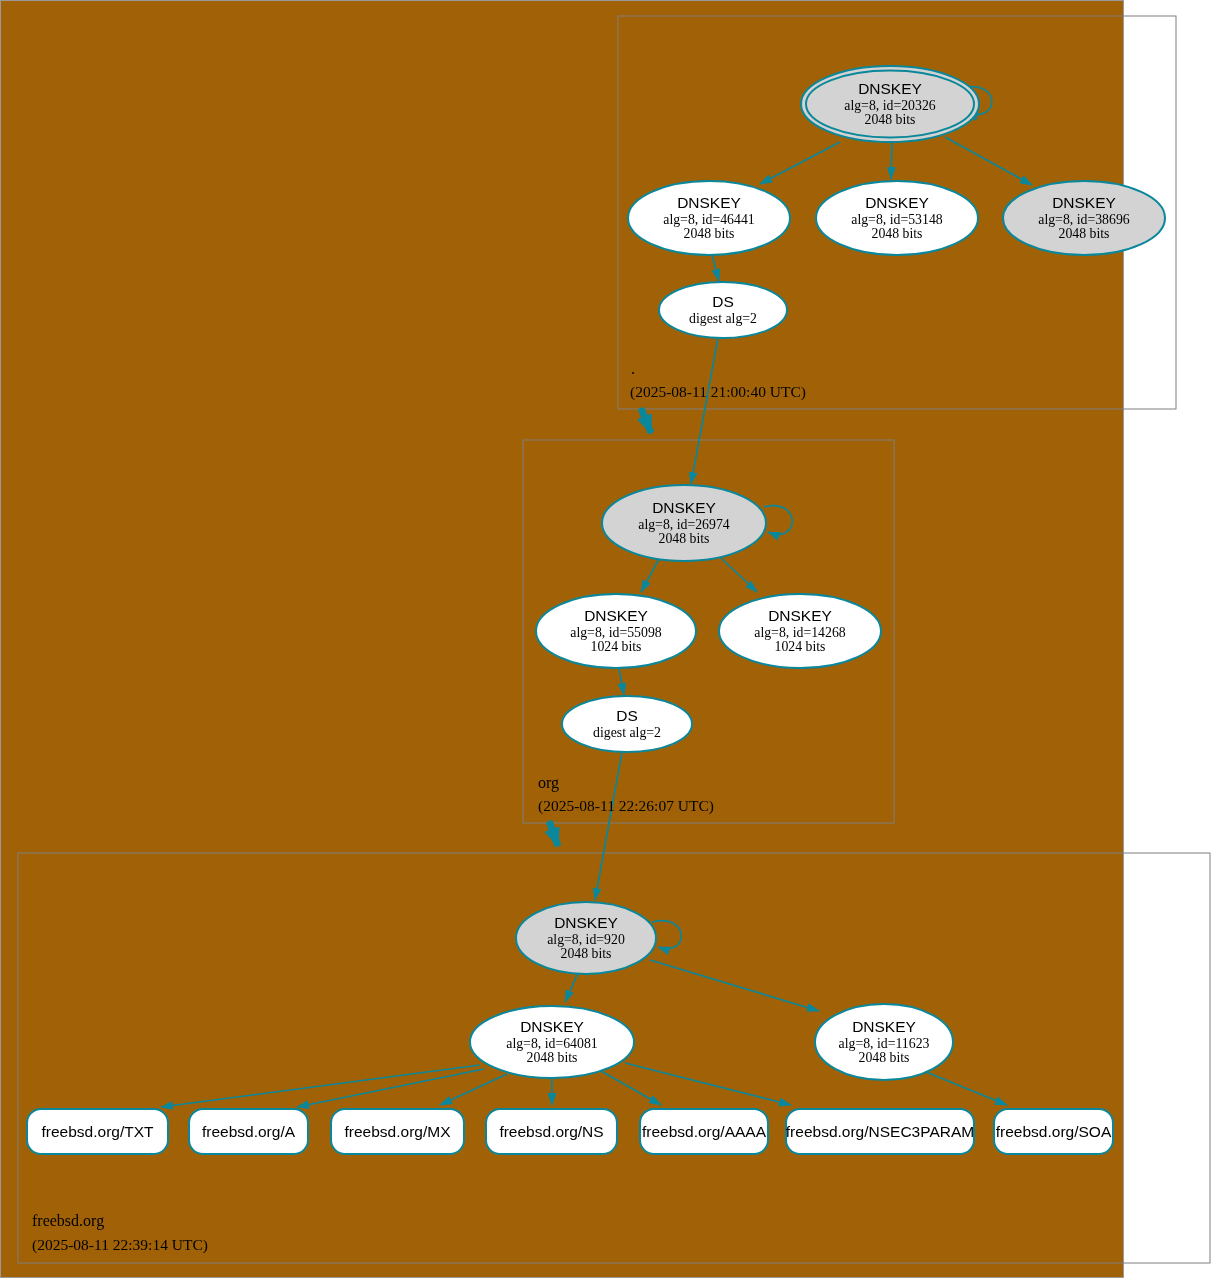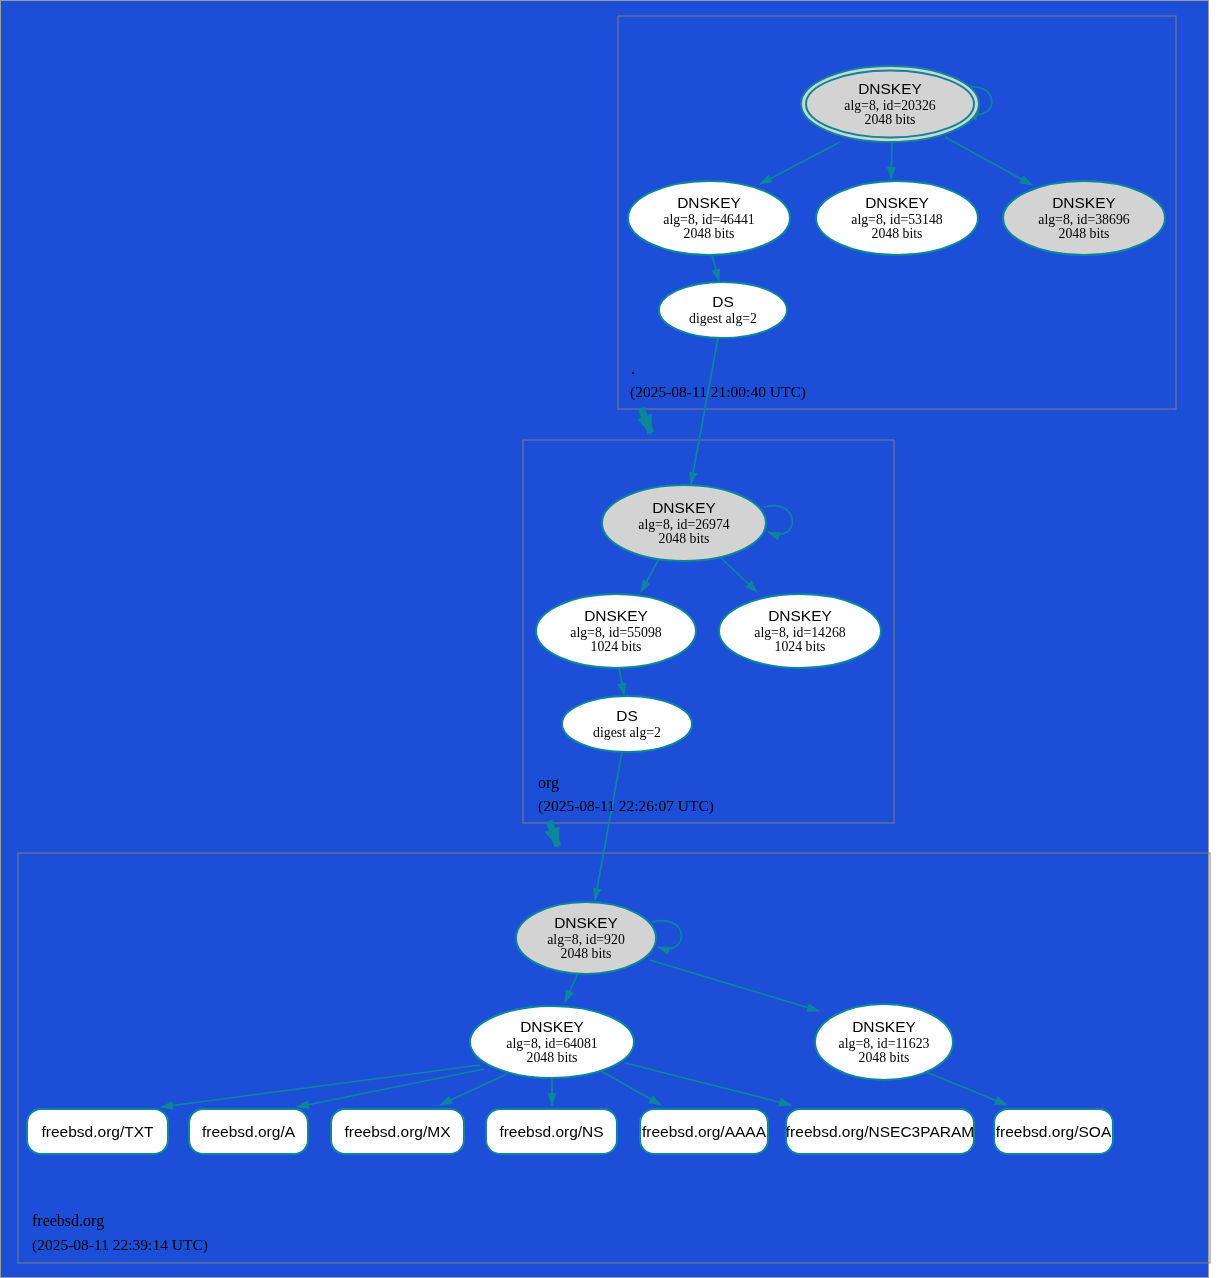--- a/index.html
+++ b/index.html
@@ -1,19 +1,19 @@
 <!DOCTYPE html>
 <html><head>
 <meta charset="utf-8">
 <style>
   html,body{margin:0;padding:0;background:#fff;}
   #canvas{
     position:relative;
-    width:1209px;height:1278px;
-    background:#1d4ed8;
+    width:1124px;height:1278px;
+    background:#a16207;
     box-sizing:border-box;
     border:1px solid #9a9a9a;
     font-family:"Liberation Sans", sans-serif;
   }
   svg{position:absolute;top:0;left:0;}
   text{fill:#000;}
   .node-title{font-family:"Liberation Sans", sans-serif;font-size:15.5px;}
   .node-detail{font-family:"Liberation Serif","DejaVu Serif",serif;font-size:13.8px;}
   .rrset-label{font-family:"Liberation Sans", sans-serif;font-size:15.5px;}
   .zone-name{font-family:"Liberation Serif","DejaVu Serif",serif;font-size:16px;}

